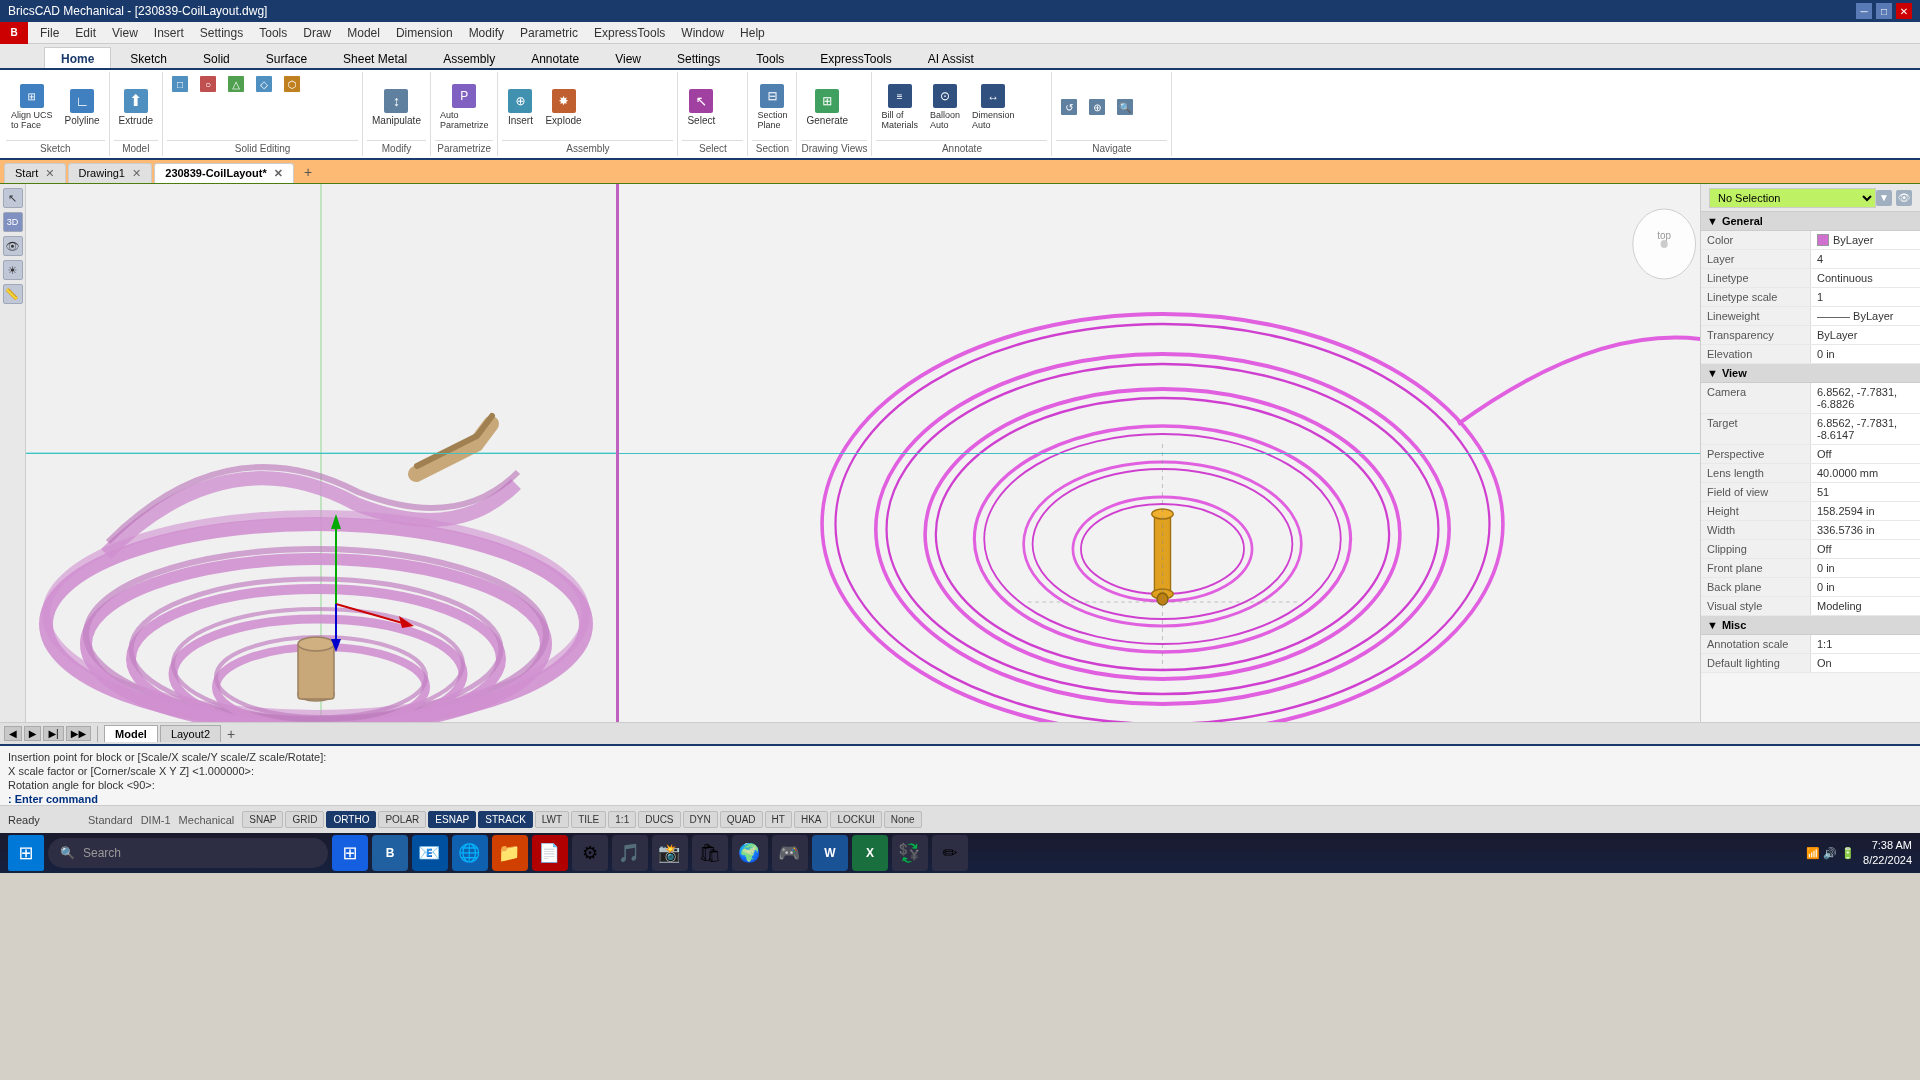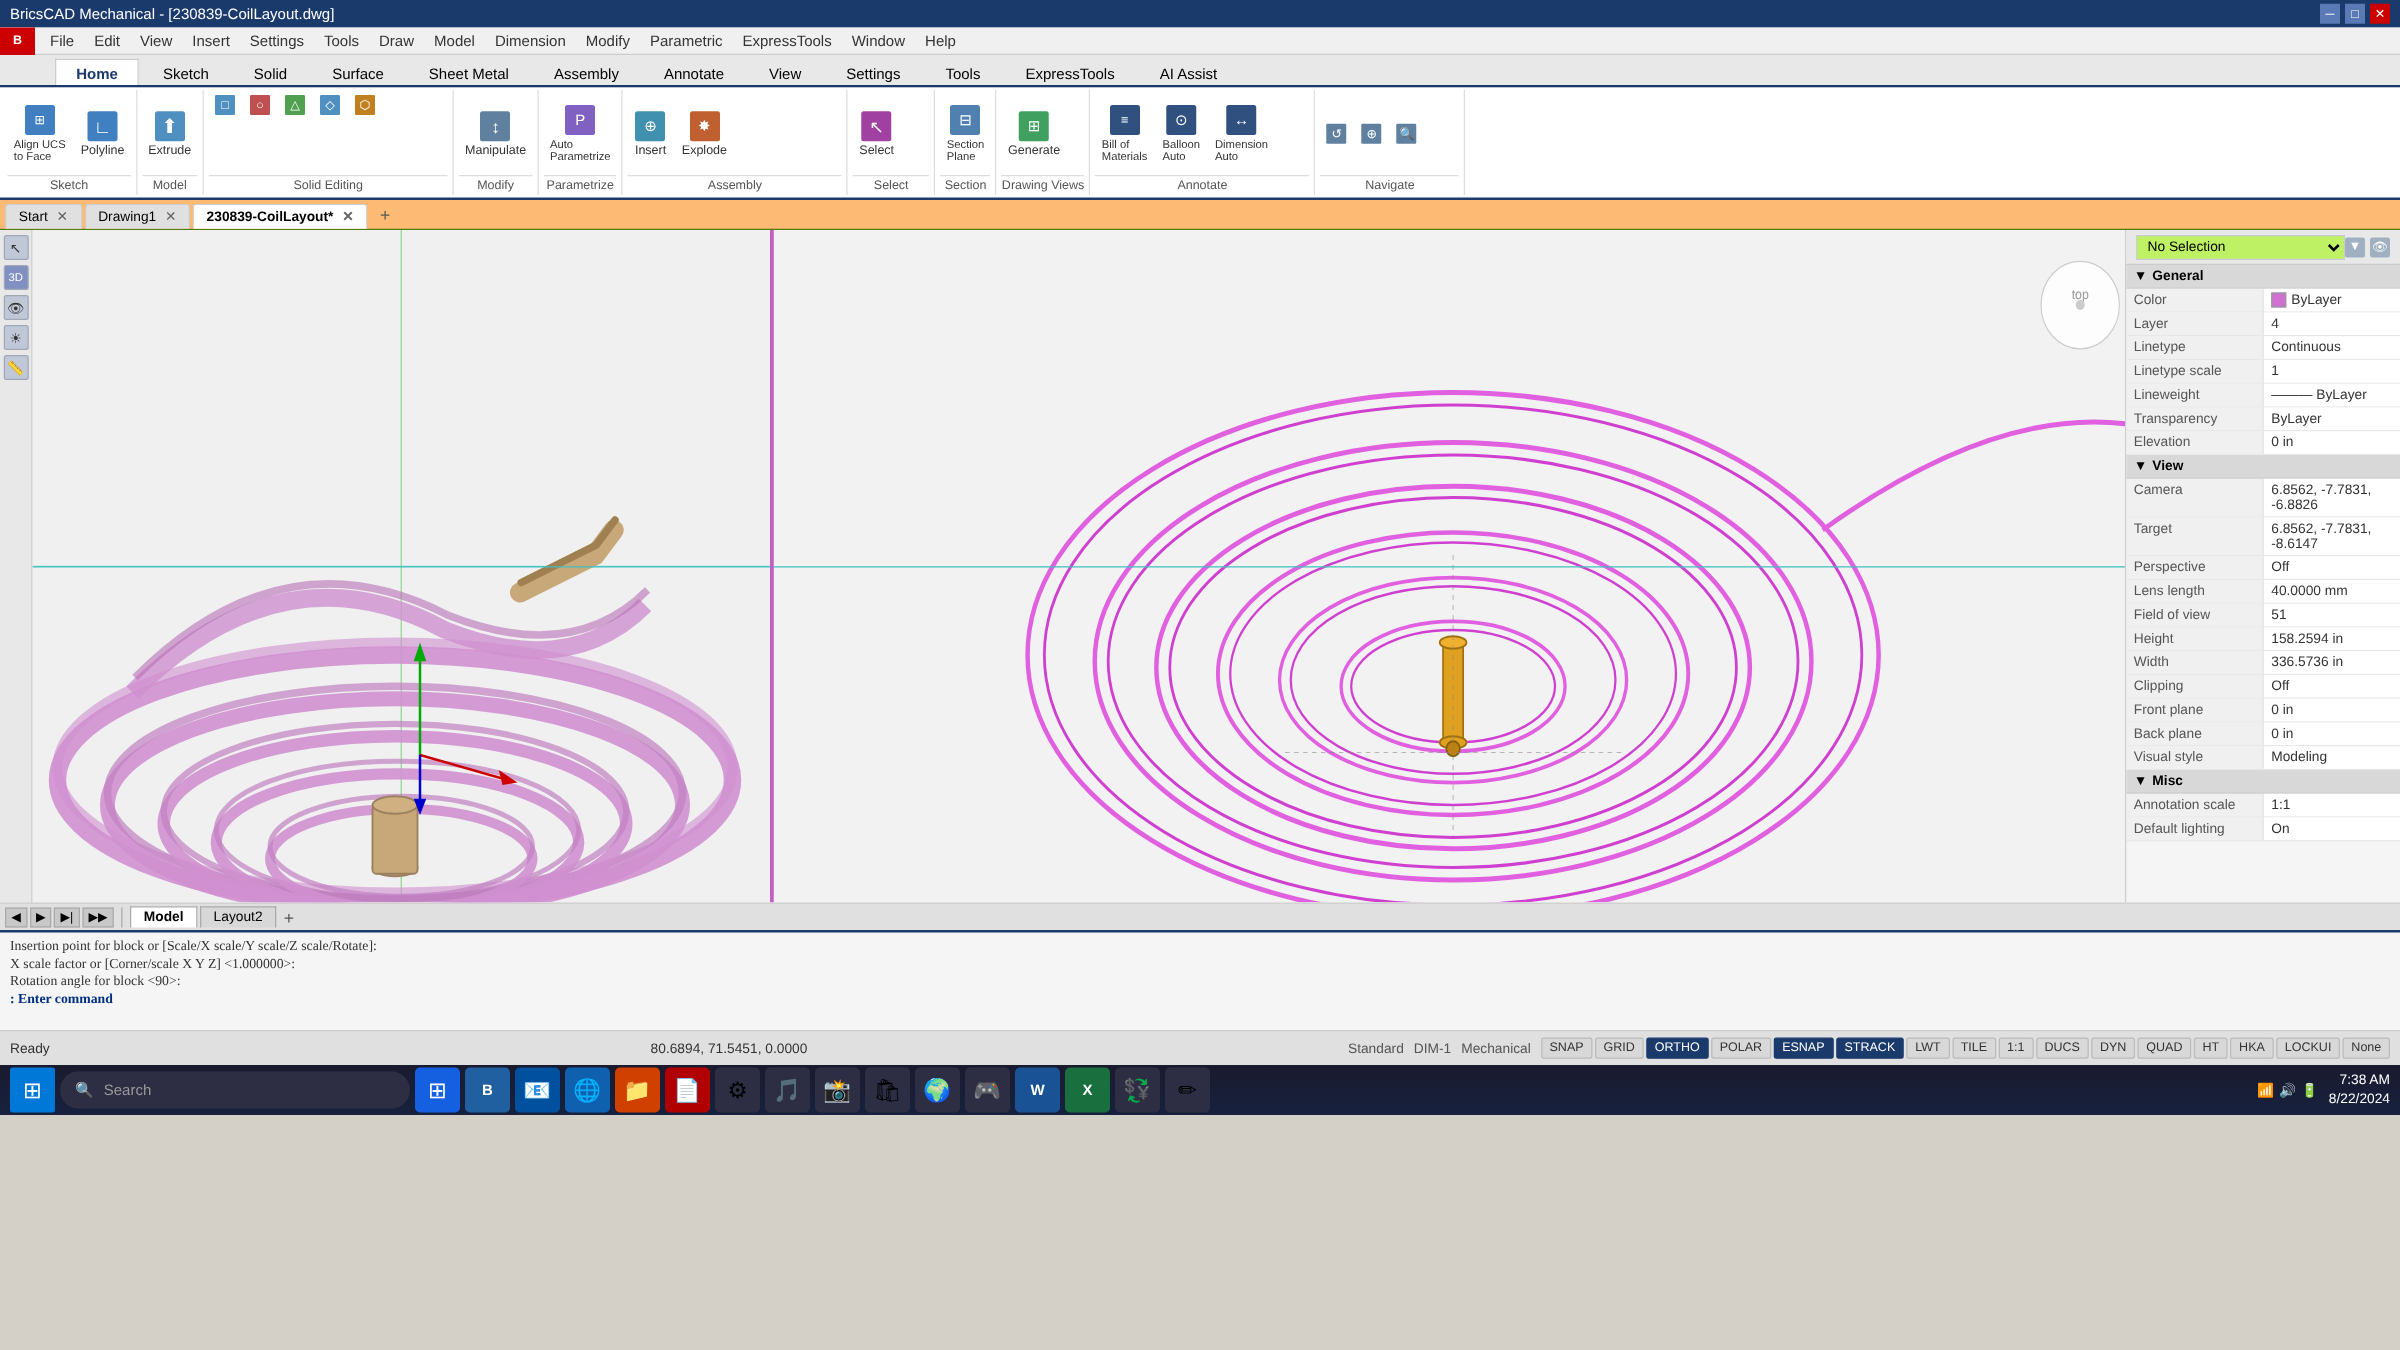--- a/index.html
+++ b/index.html
@@ -316,26 +316,26 @@
       align-items: center;
       gap: 4px;
     }
     .color-box {
       width: 12px; height: 12px;
       border: 1px solid #999;
     }
 
     
     #command-area {
-      height: 80px;
+      height: 61px;
       background: #f5f5f5;
       border-top: 2px solid #1a3a6b;
       padding: 4px 8px;
       font-size: 11px;
-      font-family: Liberation Serif, serif;
+      font-family: Liberation Sans, sans-serif;
       color: #333;
       overflow-y: auto;
     }
     .cmd-line { padding: 1px 0; }
     .cmd-prompt {
       color: #003080;
       font-weight: bold;
     }
 
     
@@ -860,21 +860,20 @@
   <div class="cmd-line">Insertion point for block or [Scale/X scale/Y scale/Z scale/Rotate]:</div>
   <div class="cmd-line">X scale factor or [Corner/scale X Y Z] &lt;1.000000&gt;:</div>
   <div class="cmd-line">Rotation angle for block &lt;90&gt;:</div>
   <div class="cmd-line">
     <span class="cmd-prompt">: Enter command</span>
   </div>
 </div>
 
 <div id="statusbar">
   <span class="status-left">Ready</span>
-  <span class="status-coords">80.6894, 71.5451, 0.0000</span>
   <span style="margin-right:8px;color:#555;">Standard</span>
   <span style="margin-right:8px;color:#555;">DIM-1</span>
   <span style="margin-right:8px;color:#555;">Mechanical</span>
   <div class="status-toggles">
     <div class="status-btn">SNAP</div>
     <div class="status-btn">GRID</div>
     <div class="status-btn active">ORTHO</div>
     <div class="status-btn">POLAR</div>
     <div class="status-btn active">ESNAP</div>
     <div class="status-btn active">STRACK</div>

